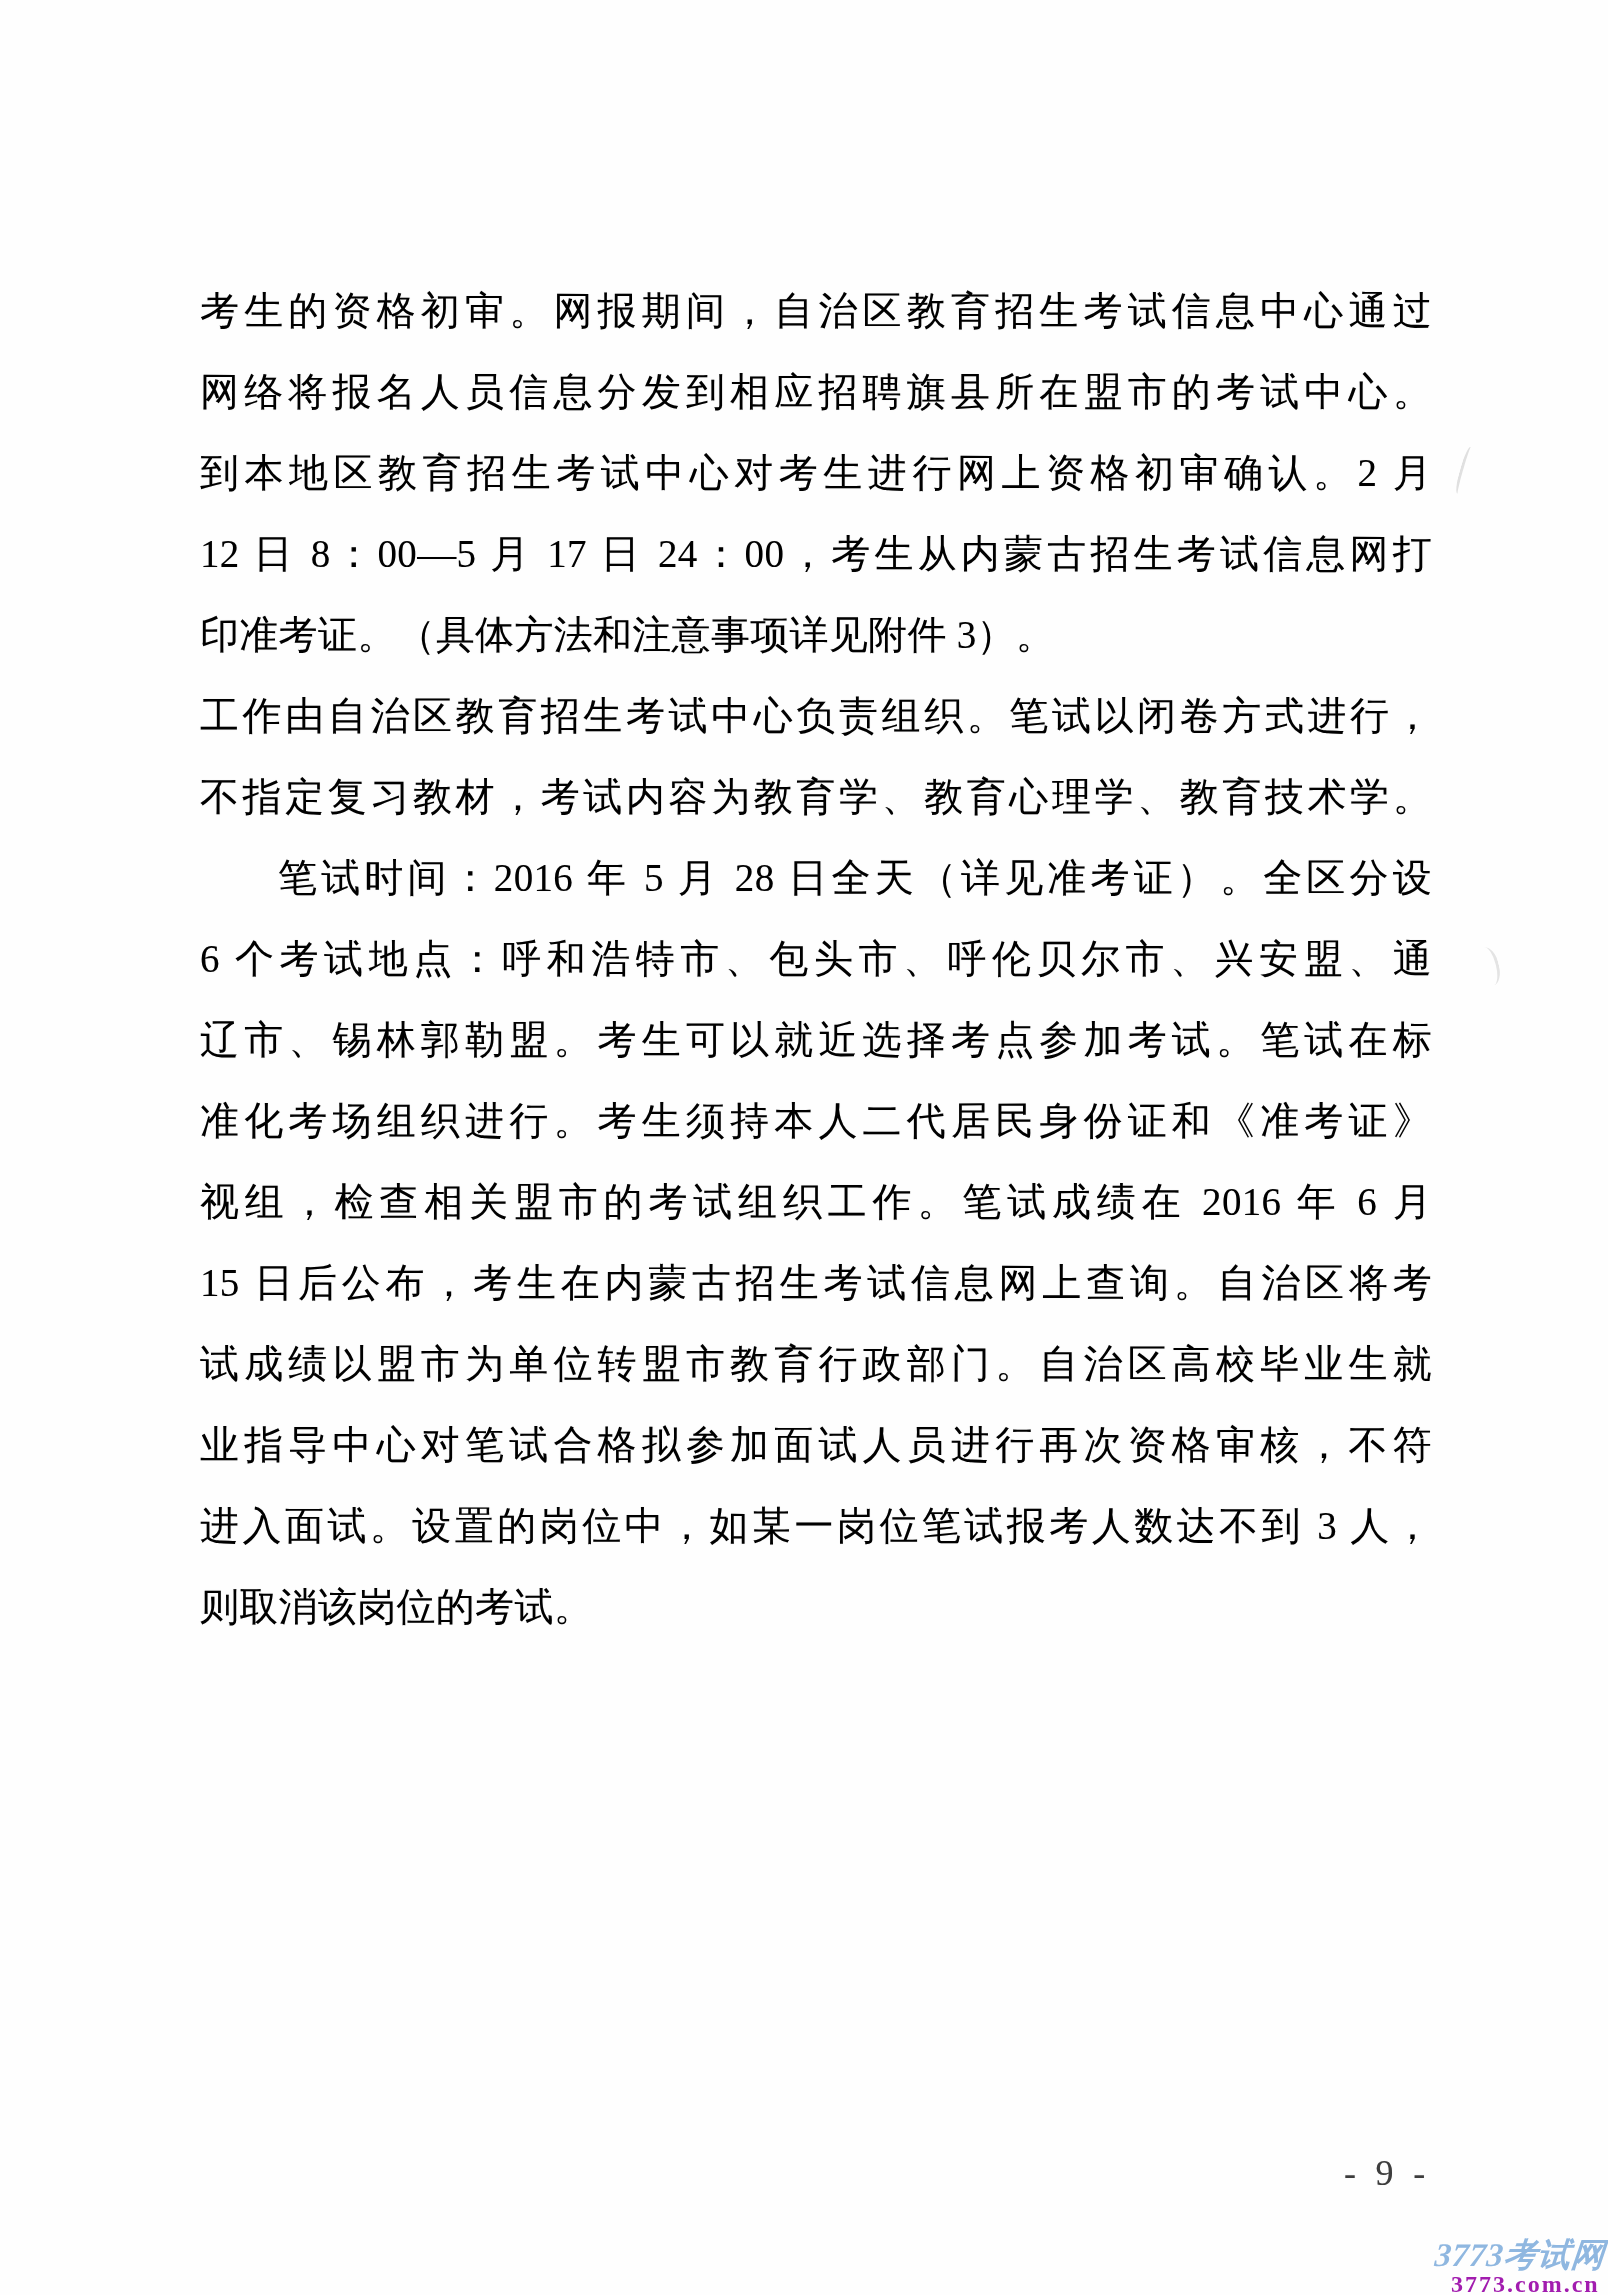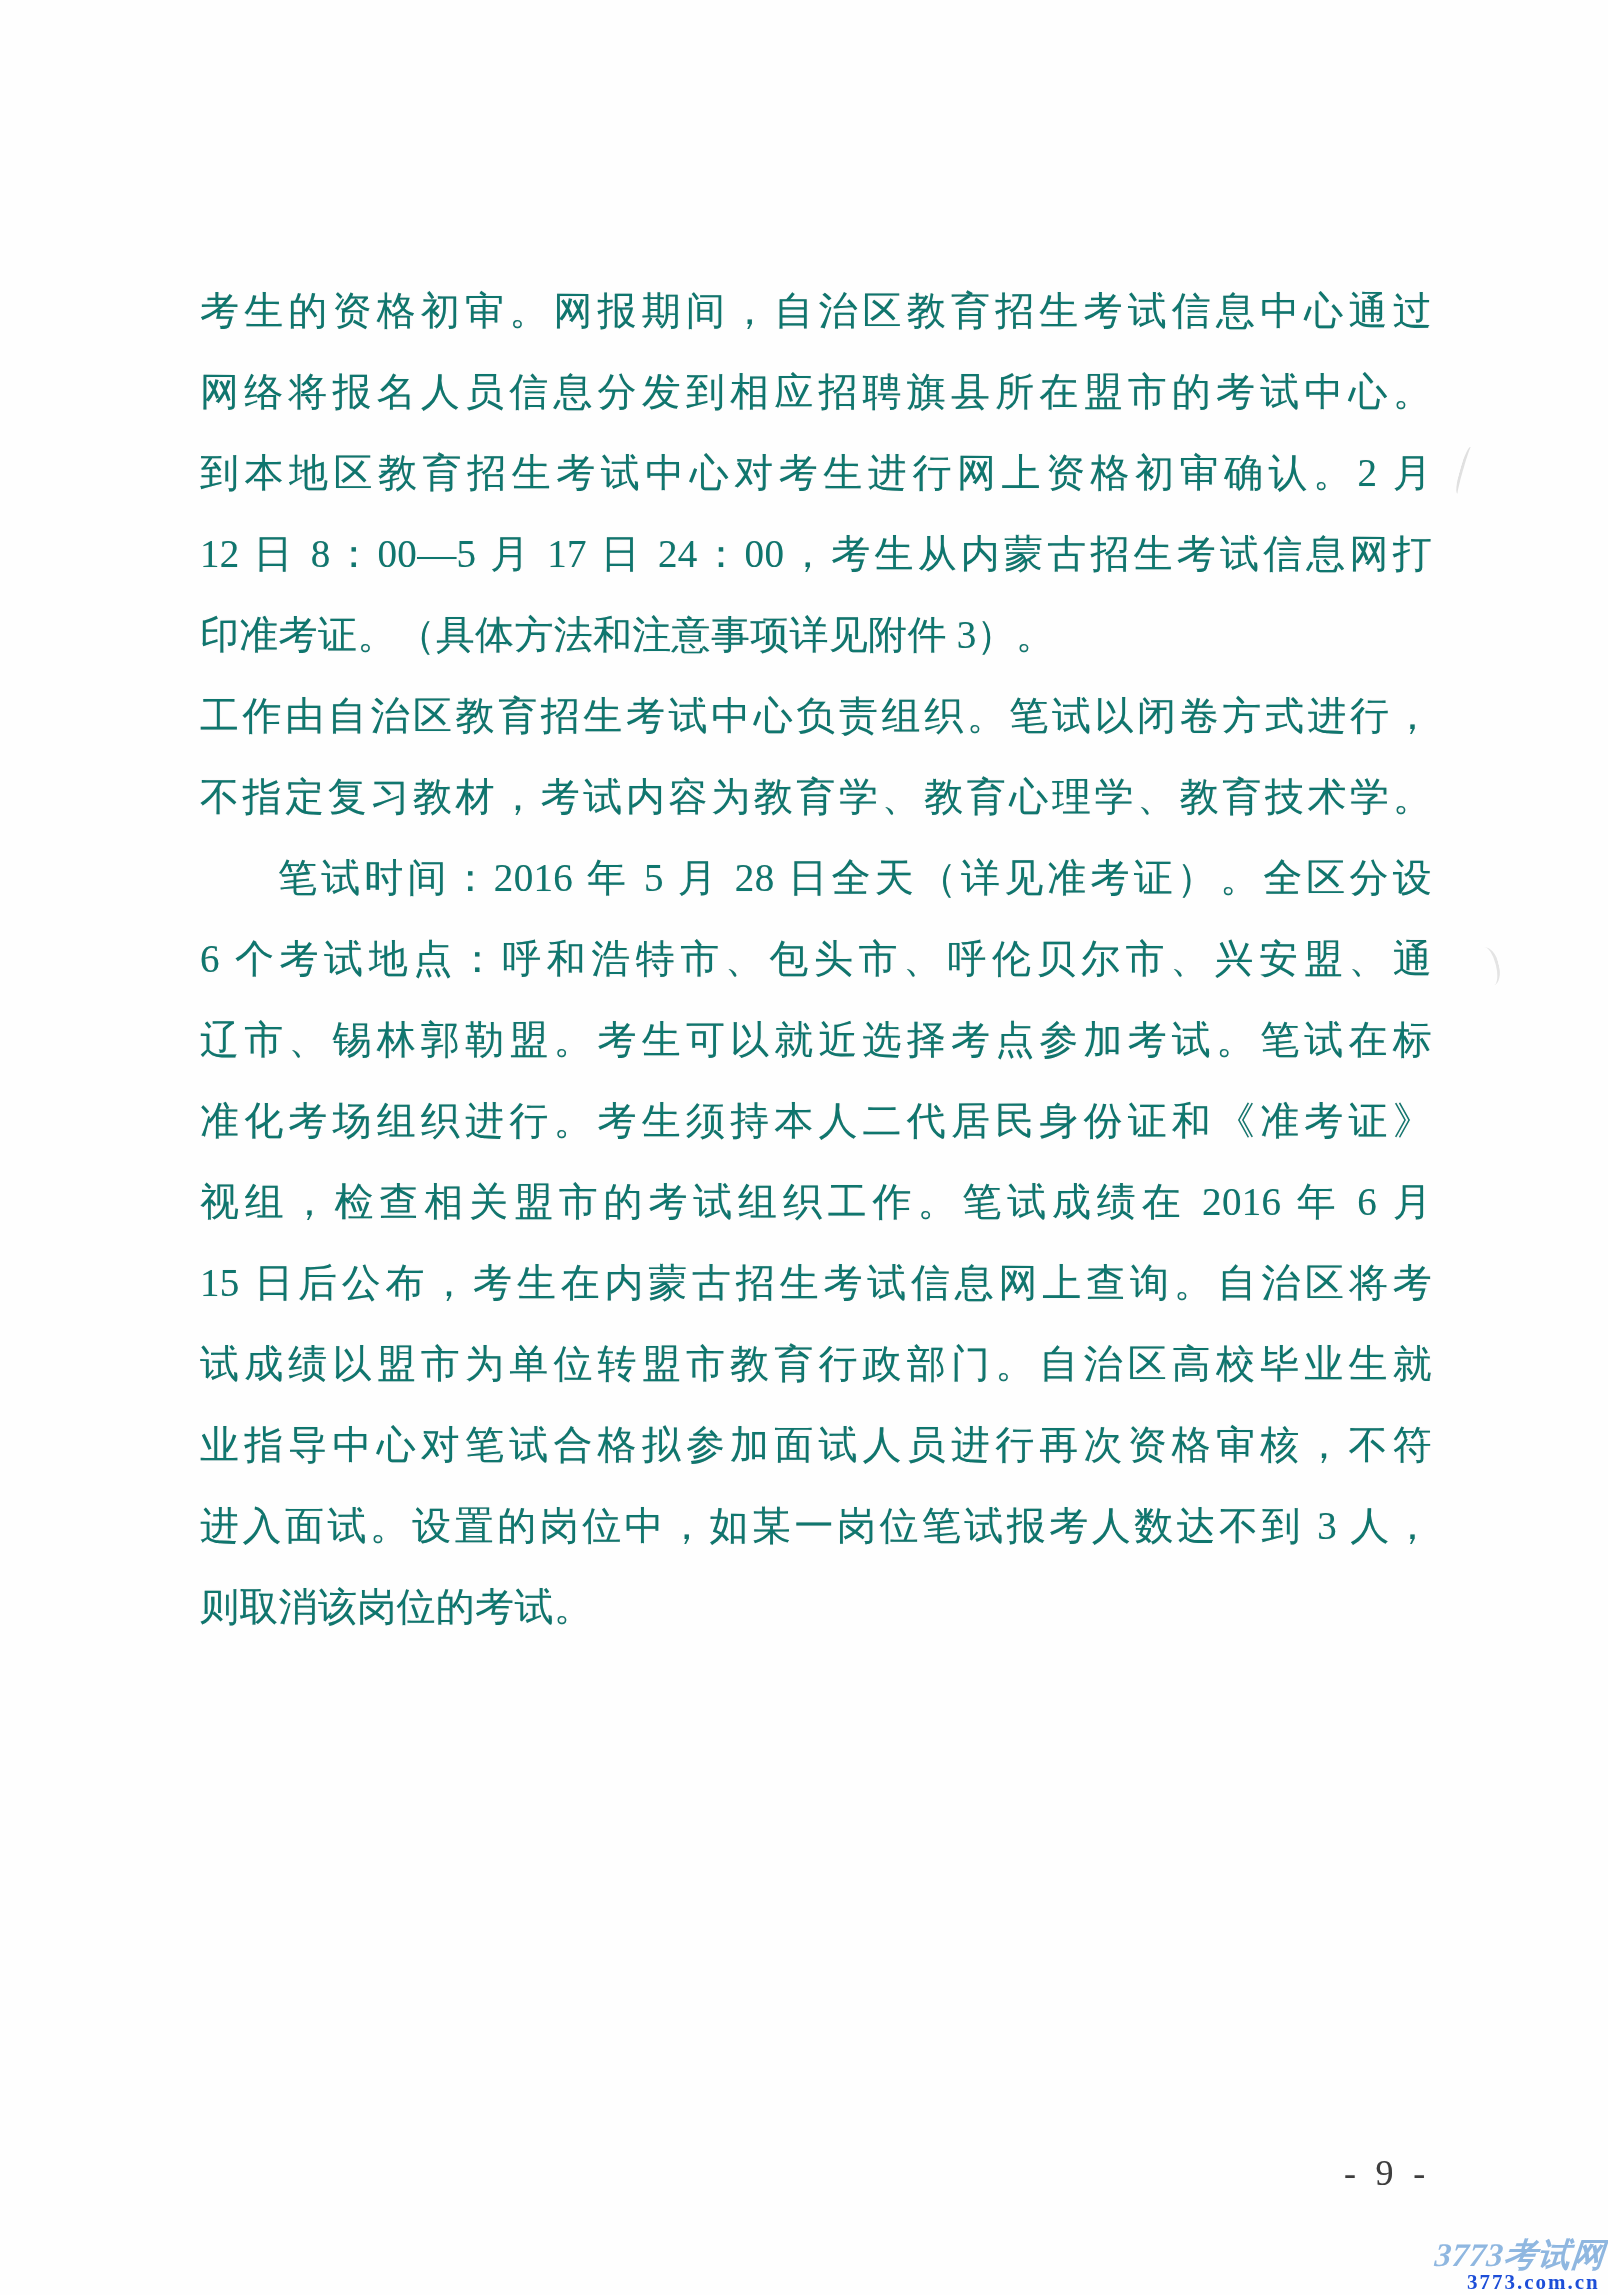--- a/index.html
+++ b/index.html
@@ -17,21 +17,21 @@
   }
   .textblock {
     position: absolute;
     left: 200px;
     top: 270px;
     width: 1232px;
   }
   .line {
     font-size: 39px;
     line-height: 81px;
-    color: #0f766e;
+    color: #000000;
     text-align: justify;
     text-align-last: justify;
     letter-spacing: 0.3px;
     white-space: normal;
     text-shadow: 0 0 0.7px rgba(70,70,70,0.35);
   }
   .line.indent {
     text-indent: 2em;
   }
   .line.last {
@@ -58,23 +58,23 @@
   .wm-title {
     font-size: 33px;
     font-weight: bold;
     font-style: italic;
     color: #8fb7e0;
     transform: skewX(-5deg);
     letter-spacing: 0.7px;
   }
   .wm-url {
     margin-top: 0;
-    font-size: 21px;
+    font-size: 24px;
     font-weight: bold;
-    color: #1d4ed8;
+    color: #a21caf;
     letter-spacing: 2px;
     padding-right: 5.3px;
   }
   
   .artifact-a {
     position: absolute;
     left: 1460px;
     top: 446px;
     width: 6.7px;
     height: 49px;

